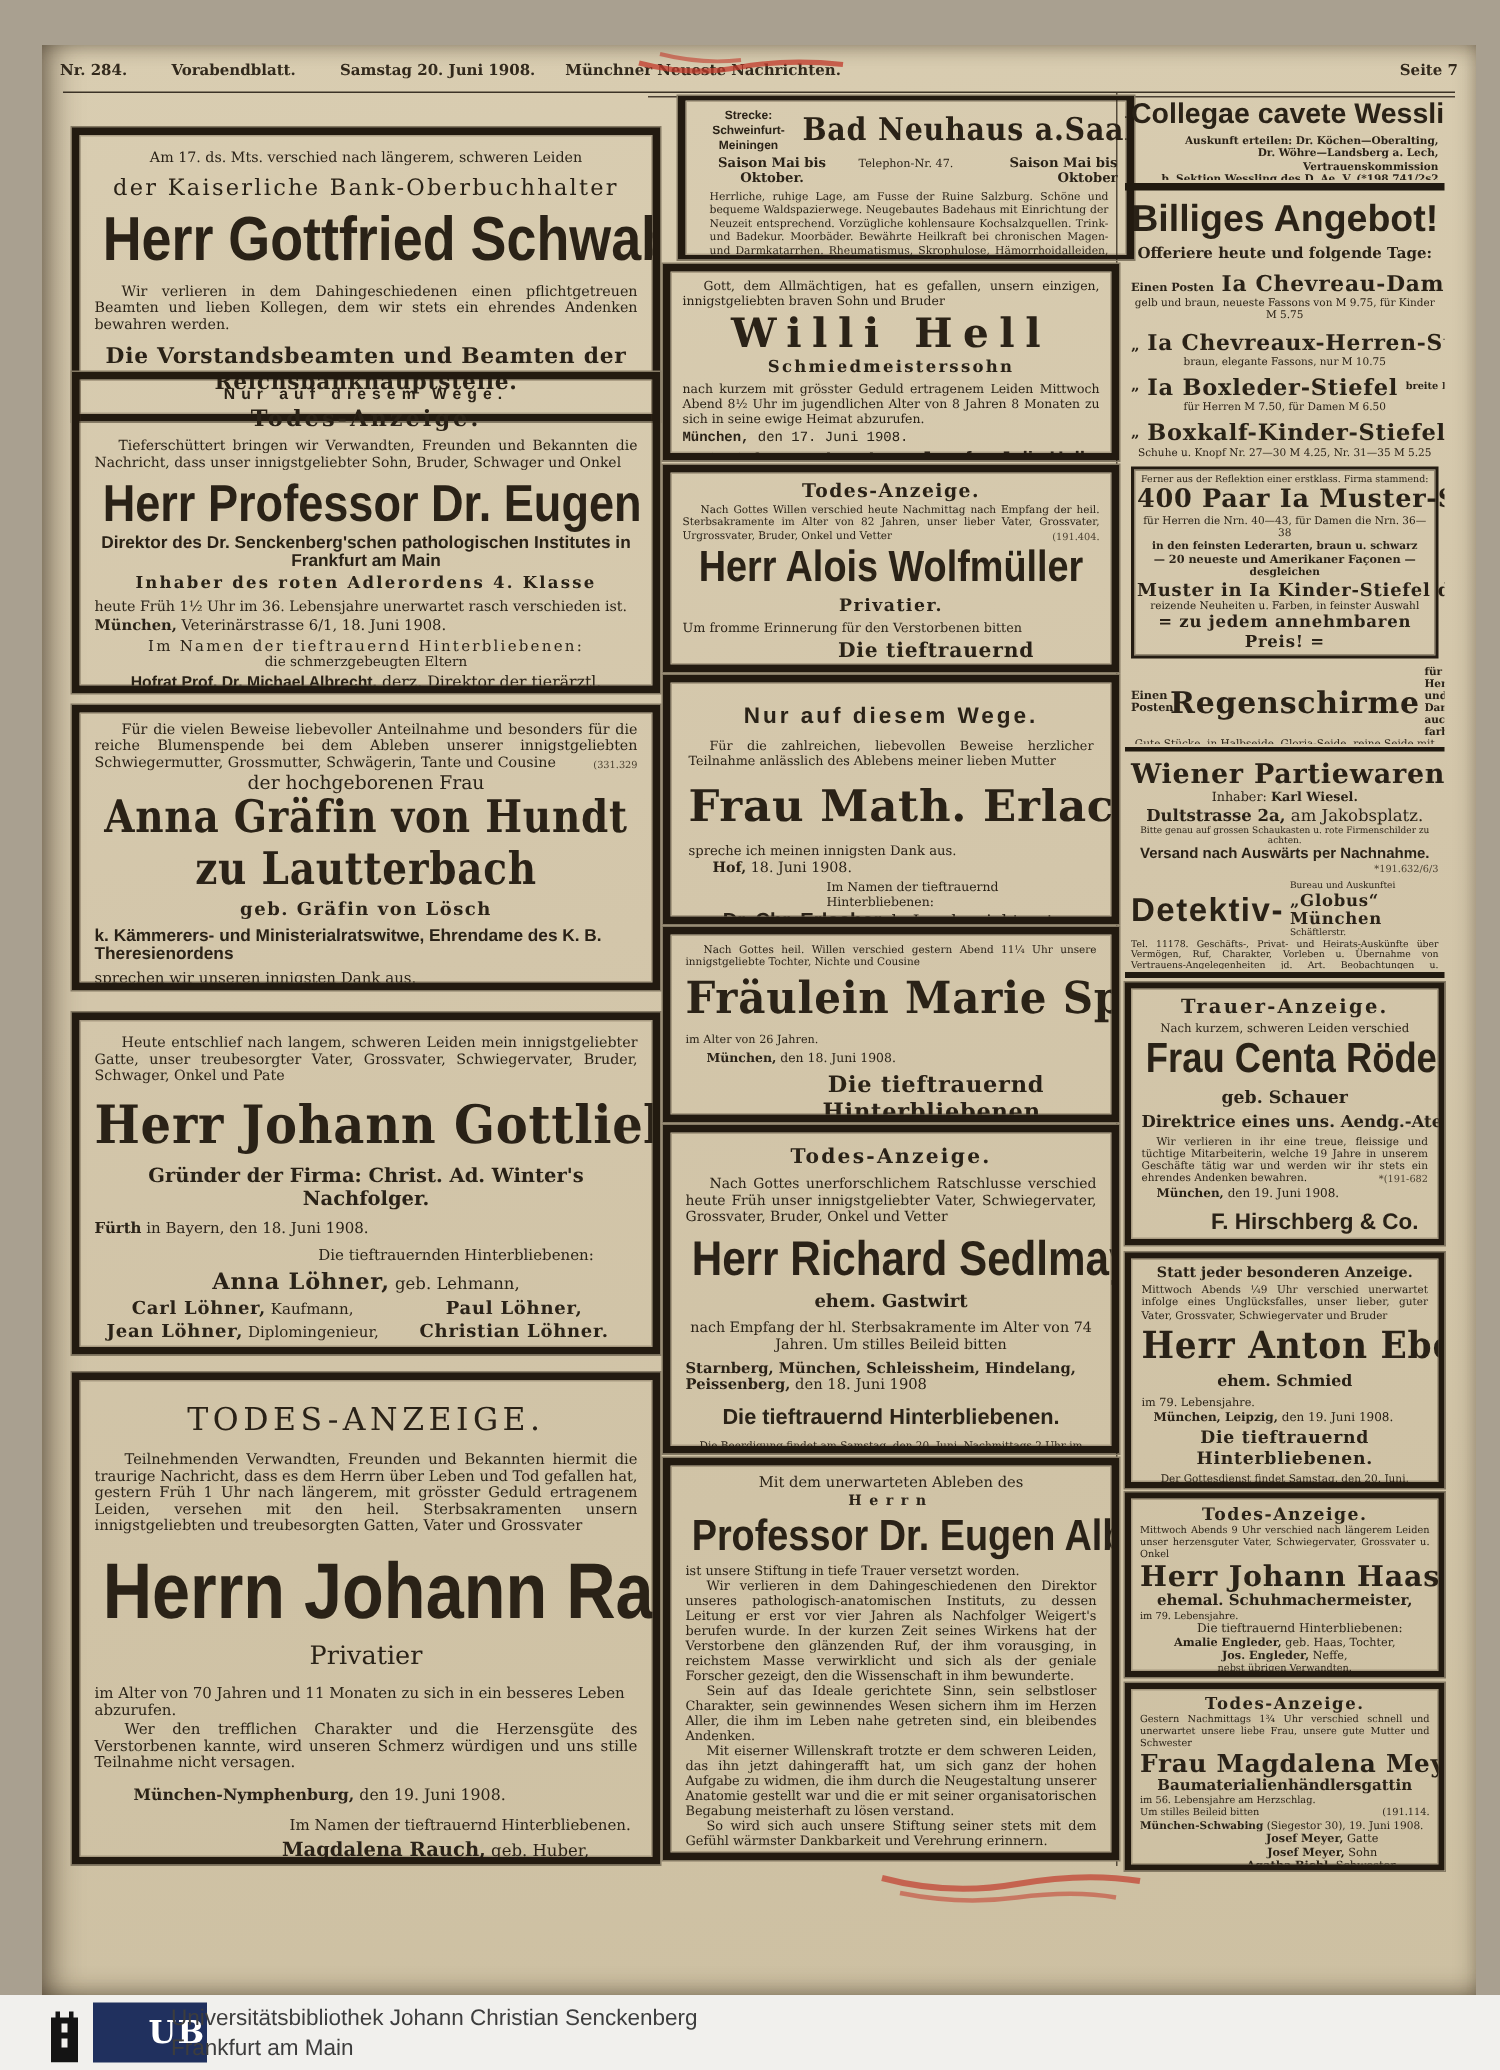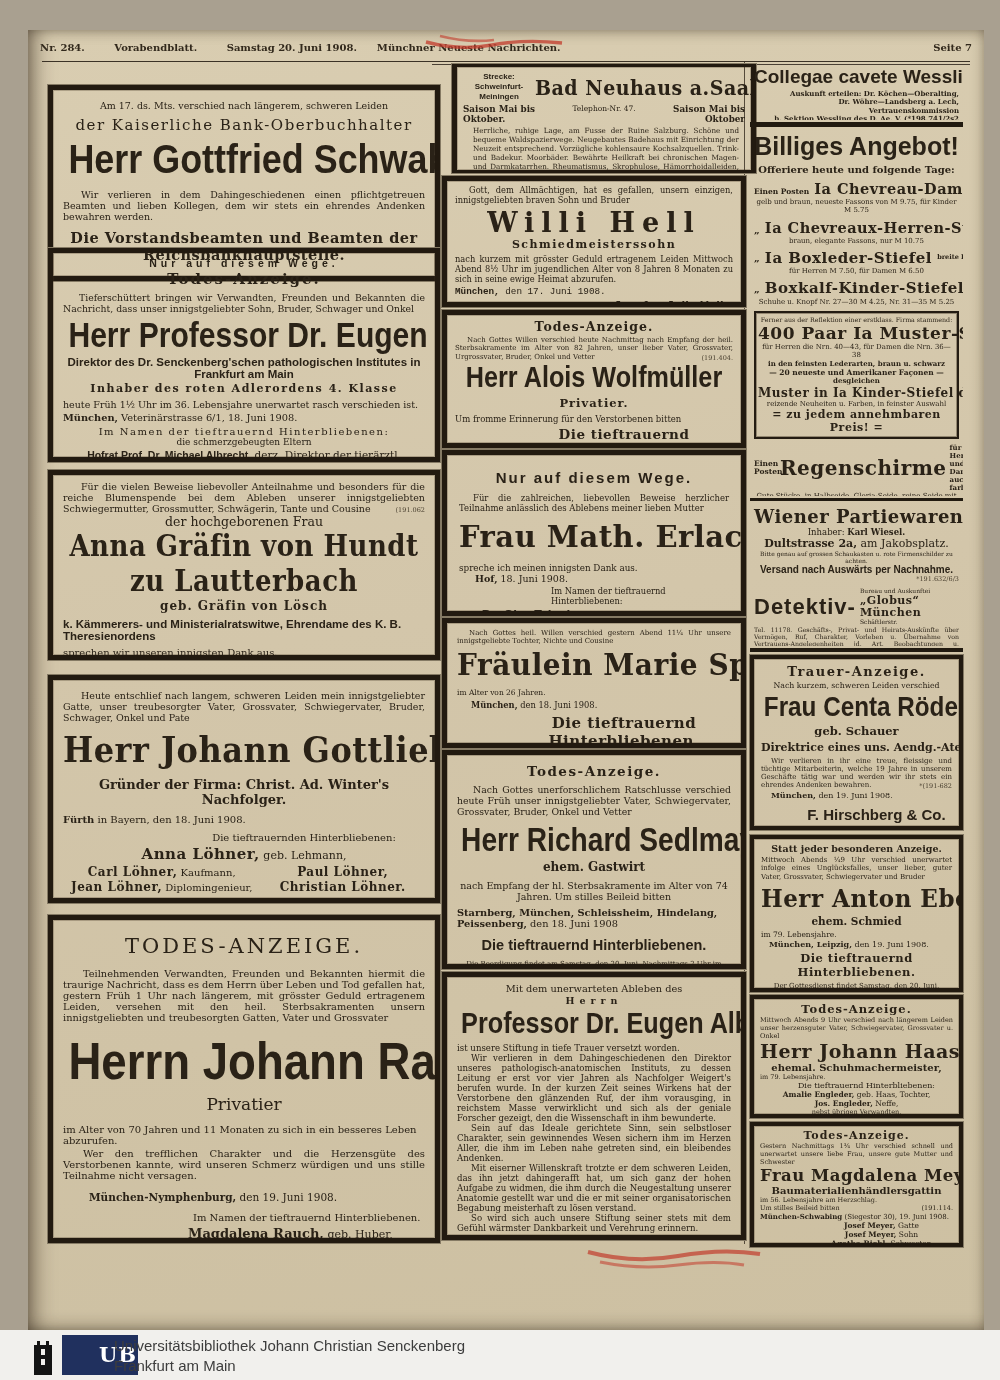--- a/index.html
+++ b/index.html
@@ -75,21 +75,21 @@
       <div style="font-size:9.5px;margin-top:4px;">heute Früh 1½ Uhr im 36. Lebensjahre unerwartet rasch verschieden ist.</div>
       <div style="font-size:9.8px;margin-top:2px;"><b>München,</b><span> Veterinärstrasse 6/1, 18. Juni 1908.</span></div>
       <div class="c" style="font-size:10px;letter-spacing:1.5px;margin-top:3px;">Im Namen der tieftrauernd Hinterbliebenen:</div>
       <div class="c" style="font-size:9px;">die schmerzgebeugten Eltern</div>
       <div class="c" style="font-size:10.5px;margin-top:2px;"><b class="sans">Hofrat Prof. Dr. Michael Albrecht,</b><span> derz. Direktor der tierärztl. Hochschule und </span><b class="sans">Frau Amalie.</b></div>
 
     </div>
 
     <div class="notice" style="left:20px;top:440px;width:392px;height:190px;">
       <div class="j" style="font-size:9.5px;text-indent:18px;">Für die vielen Beweise liebevoller Anteilnahme und besonders für die reiche Blumenspende bei dem Ableben unserer innigstgeliebten Schwiegermutter, Grossmutter, Schwägerin, Tante und Cousine</div>
-      <div class="ref" style="margin-top:-8px;">(191.062</div>
+      <div class="ref" style="margin-top:-8px;">(331.329</div>
       <div class="c" style="font-size:12.5px;">der hochgeborenen Frau</div>
       <div class="c frak" style="font-size:26px;margin-top:4px;transform:scaleY(1.15);">Anna Gräfin von Hundt zu Lautterbach</div>
       <div class="c b" style="font-size:12px;letter-spacing:1px;margin-top:6px;">geb. Gräfin von Lösch</div>
       <div class="sans b" style="font-size:11.5px;margin-top:5px;">k. Kämmerers- und Ministerialratswitwe, Ehrendame des K. B. Theresienordens</div>
       <div style="font-size:10px;margin-top:5px;">sprechen wir unseren innigsten Dank aus.</div>
       <div style="font-size:10px;margin-left:22px;"><b>München,</b><span> 17. Juni 1908.</span></div>
 
     </div>
 
     <div class="notice" style="left:20px;top:645px;width:392px;height:228px;">
@@ -127,21 +127,21 @@
     <div class="notice" style="left:424px;top:34px;width:304px;height:109px;border-width:3px 5px;padding:5px 6px;">
       <div style="display:flex;align-items:center;">
         <div class="c sans b" style="font-size:8px;flex:0 0 72px;line-height:1.25;">
           <div>Strecke:</div>
           <div>Schweinfurt-Meiningen</div>
         </div>
         <div class="c frak" style="font-size:19px;flex:1;white-space:nowrap;transform:scaleY(1.1);">Bad Neuhaus a.Saale</div>
 
       </div>
       <div style="display:flex;font-size:8.8px;margin-top:2px;">
-        <b style="flex:1.1;">Saison Mai bis Oktober.</b>
+        <b style="flex:1.1;text-align:center;">Saison Mai bis Oktober.</b>
         <span style="flex:.8;text-align:center;font-size:7.5px;">Telephon-Nr. 47.</span>
         <b style="flex:1.1;text-align:right;">Saison Mai bis Oktober</b>
       </div>
       <div class="j" style="font-size:7.2px;margin:2px 6px 0 10px;">Herrliche, ruhige Lage, am Fusse der Ruine Salzburg. Schöne und bequeme Waldspazierwege. Neugebautes Badehaus mit Einrichtung der Neuzeit entsprechend. Vorzügliche kohlensaure Kochsalzquellen. Trink- und Badekur. Moorbäder. Bewährte Heilkraft bei chronischen Magen- und Darmkatarrhen. Rheumatismus, Skrophulose, Hämorrhoidalleiden, Anämie und Frauenkrankheiten. Von Bad Kissingen mit Wagen 2 Stunden zu erreichen.</div>
 
     </div>
 
     <div class="notice" style="left:414px;top:146px;width:304px;height:131px;padding:4px 8px;">
       <div class="j" style="font-size:8.3px;text-indent:14px;">Gott, dem Allmächtigen, hat es gefallen, unsern einzigen, innigstgeliebten braven Sohn und Bruder</div>
       <div class="c frak" style="font-size:27px;letter-spacing:7px;margin-top:2px;">Willi Hell</div>

